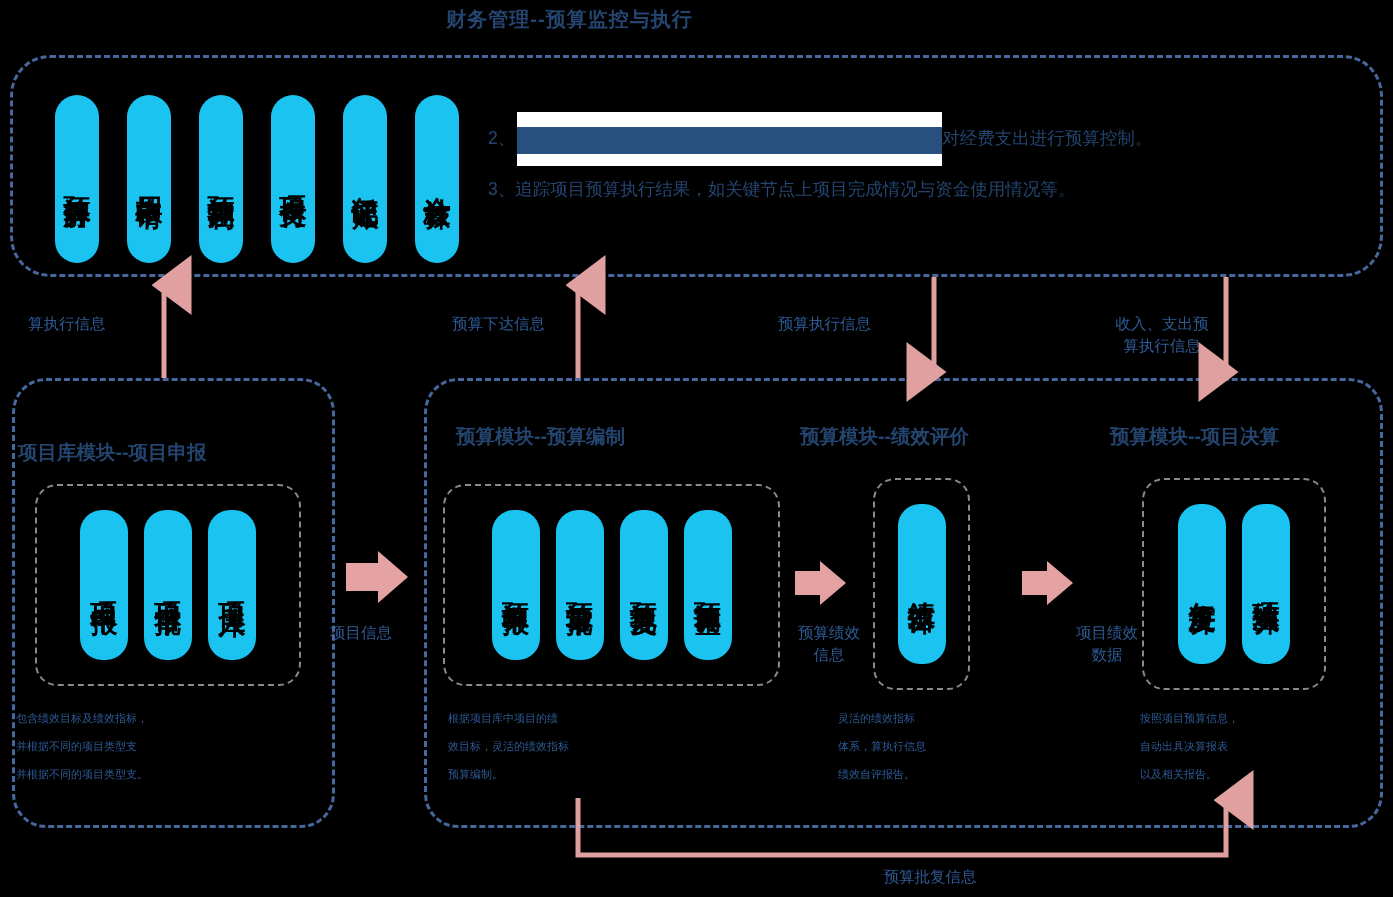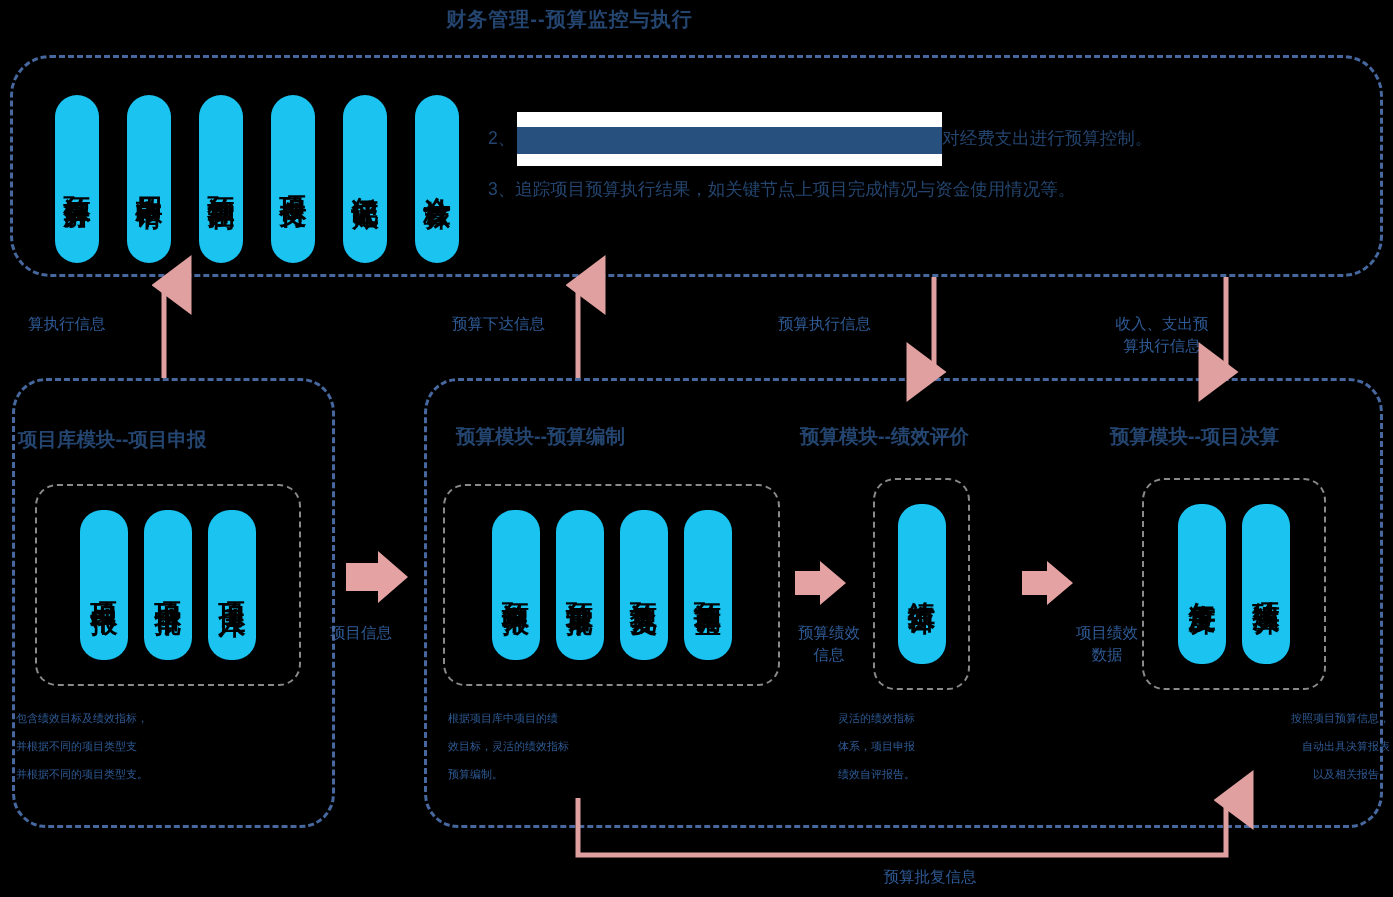--- a/index.html
+++ b/index.html
@@ -121,21 +121,21 @@
   <div>预算绩效</div>
   <div>信息</div>
 </div>
 <div class="abs conn-label" style="left:1061px;top:622px;width:92px;">
   <div>项目绩效</div>
   <div>数据</div>
 </div>
 <div class="abs conn-label" style="left:780px;top:866px;width:300px;">预算批复信息</div>
 
 <div class="abs panel" id="left-panel"></div>
-<div class="abs mod-title" style="left:18px;top:426px;">项目库模块--项目申报</div>
+<div class="abs mod-title" style="left:18px;top:439px;">项目库模块--项目申报</div>
 <div class="abs group" style="left:35px;top:484px;width:266px;height:202px;">
   <div class="pill mid" style="height:150px;">项目申报</div>
   <div class="pill mid" style="height:150px;">项目审批</div>
   <div class="pill mid" style="height:150px;">项目入库</div>
 </div>
 <div class="abs mod-desc" style="left:16px;top:704px;width:305px;">
   <div>包含绩效目标及绩效指标，</div>
   <div>并根据不同的项目类型支</div>
   <div>并根据不同的项目类型支。</div>
 </div>
@@ -154,30 +154,30 @@
   <div>效目标，灵活的绩效指标</div>
   <div>预算编制。</div>
 </div>
 
 <div class="abs mod-title" style="left:800px;top:423px;">预算模块--绩效评价</div>
 <div class="abs group" style="left:873px;top:478px;width:97px;height:212px;">
   <div class="pill mid" style="height:160px;">绩效自评</div>
 </div>
 <div class="abs mod-desc" style="left:838px;top:704px;width:230px;">
   <div>灵活的绩效指标</div>
-  <div>体系，项目申报</div>
+  <div>体系，算执行信息</div>
   <div>绩效自评报告。</div>
 </div>
 
 <div class="abs mod-title" style="left:1110px;top:423px;">预算模块--项目决算</div>
 <div class="abs group" style="left:1142px;top:478px;width:184px;height:212px;">
   <div class="pill mid" style="height:160px;">年度决算</div>
   <div class="pill mid" style="height:160px;">结项决算</div>
 </div>
-<div class="abs mod-desc" style="left:1140px;top:704px;width:250px;text-align:right;">
+<div class="abs mod-desc" style="left:1140px;top:704px;width:250px;">
   <div>按照项目预算信息，</div>
   <div>自动出具决算报表</div>
   <div>以及相关报告。</div>
 </div>
 
 <svg class="abs" id="overlay" viewBox="0 0 1393 897">
   <defs>
     <marker id="ahUp" markerWidth="14" markerHeight="14" refX="6" refY="2.5" orient="auto">
       <path d="M0,8 L6,0 L12,8 Z" fill="#e0a0a0"></path>
     </marker>

